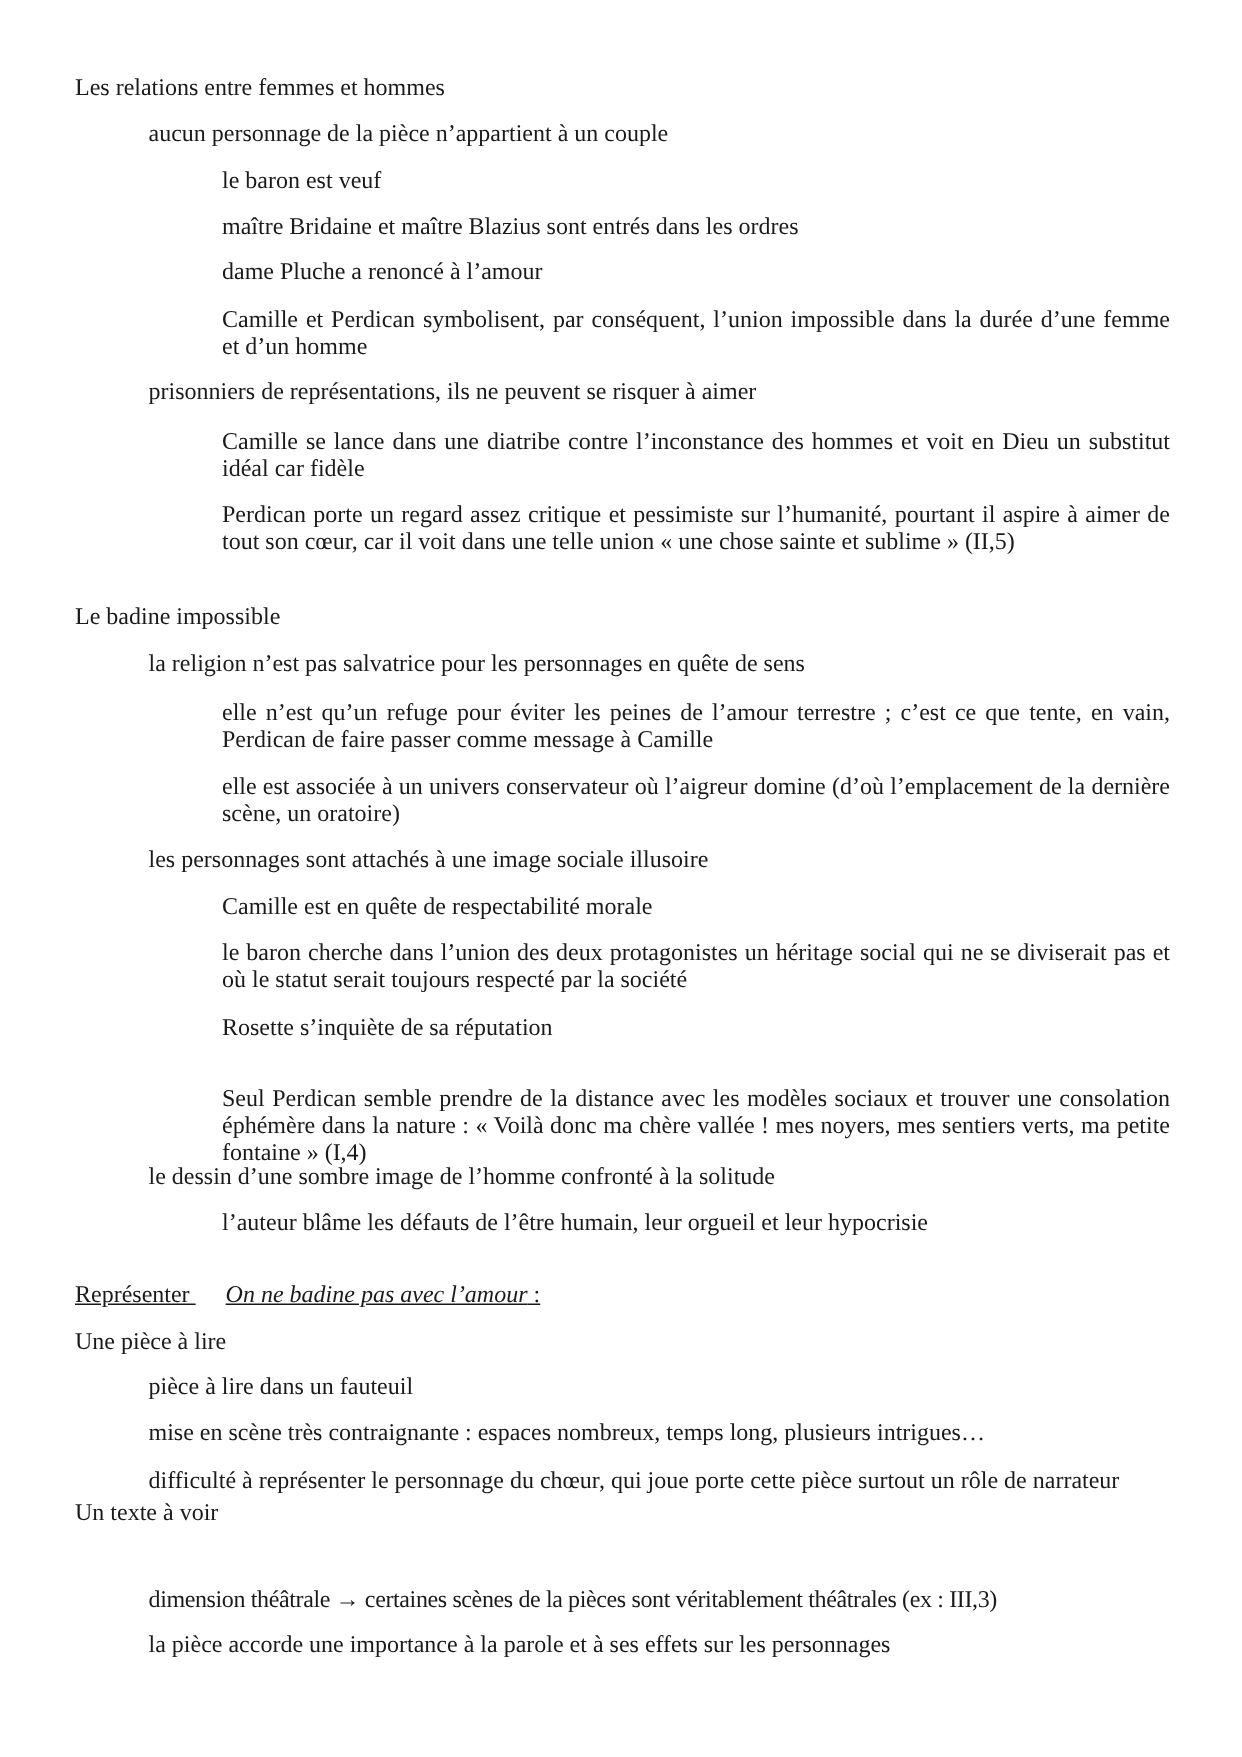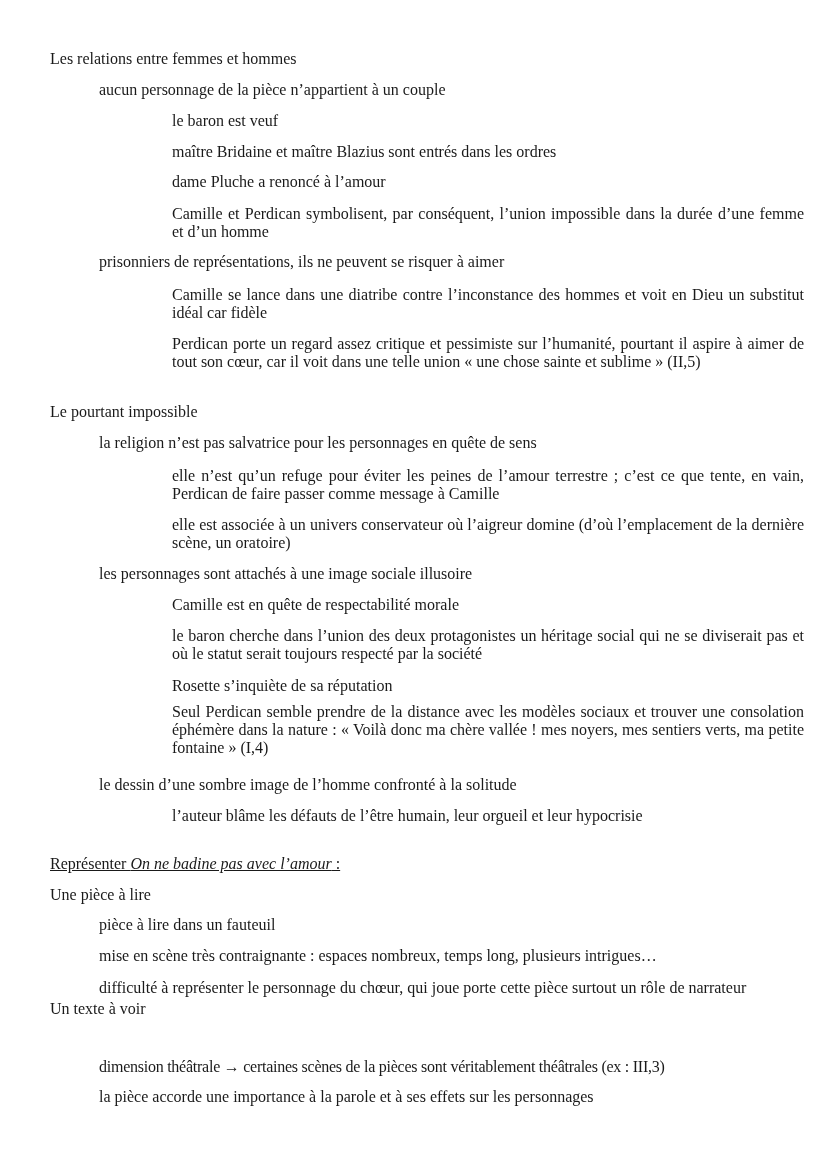--- a/index.html
+++ b/index.html
@@ -23,57 +23,57 @@
       top: 0;
       width: 828px;
     }
     .line {
       position: absolute;
       white-space: nowrap;
       font-family: Liberation Serif, serif;
     }
     .l0 { left: 50px; }
     .l1 { left: 99px; }
-    .l2 { left: 148px; margin-left: 24px; }
+    .l2 { left: 148px; }
     .wrap {
       white-space: normal;
       width: 632px;
       text-align: justify;
     }
     .underline { text-decoration: underline; }
-    .italic { font-style: italic; }
+    .italic { font-style: italic; margin-left: 20px; }
   </style>
 </head>
 <body>
 
 <div class="page">
 
   <div class="line l0" style="top:50px">Les relations entre femmes et hommes</div>
 
   <div class="line l1" style="top:81px">aucun personnage de la pièce n’appartient à un couple</div>
   <div class="line l2" style="top:112px">le baron est veuf</div>
   <div class="line l2" style="top:143px">maître Bridaine et maître Blazius sont entrés dans les ordres</div>
   <div class="line l2" style="top:173px">dame Pluche a renoncé à l’amour</div>
   <div class="line l2 wrap" style="top:205px">Camille et Perdican symbolisent, par conséquent, l’union impossible dans la durée d’une femme et d’un homme</div>
 
   <div class="line l1" style="top:253px">prisonniers de représentations, ils ne peuvent se risquer à aimer</div>
   <div class="line l2 wrap" style="top:286px">Camille se lance dans une diatribe contre l’inconstance des hommes et voit en Dieu un substitut idéal car fidèle</div>
   <div class="line l2 wrap" style="top:335px">Perdican porte un regard assez critique et pessimiste sur l’humanité, pourtant il aspire à aimer de tout son cœur, car il voit dans une telle union « une chose sainte et sublime » (II,5)</div>
 
-  <div class="line l0" style="top:403px">Le pourtant impossible</div>
+  <div class="line l0" style="top:403px">Le badine impossible</div>
 
   <div class="line l1" style="top:434px">la religion n’est pas salvatrice pour les personnages en quête de sens</div>
   <div class="line l2 wrap" style="top:467px">elle n’est qu’un refuge pour éviter les peines de l’amour terrestre ; c’est ce que tente, en vain, Perdican de faire passer comme message à Camille</div>
   <div class="line l2 wrap" style="top:516px">elle est associée à un univers conservateur où l’aigreur domine (d’où l’emplacement de la dernière scène, un oratoire)</div>
 
   <div class="line l1" style="top:565px">les personnages sont attachés à une image sociale illusoire</div>
   <div class="line l2" style="top:596px">Camille est en quête de respectabilité morale</div>
   <div class="line l2 wrap" style="top:627px">le baron cherche dans l’union des deux protagonistes un héritage social qui ne se diviserait pas et où le statut serait toujours respecté par la société</div>
   <div class="line l2" style="top:677px">Rosette s’inquiète de sa réputation</div>
-  <div class="line l2 wrap" style="top:703px">Seul Perdican semble prendre de la distance avec les modèles sociaux et trouver une consolation éphémère dans la nature : « Voilà donc ma chère vallée ! mes noyers, mes sentiers verts, ma petite fontaine » (I,4)</div>
+  <div class="line l2 wrap" style="top:724px">Seul Perdican semble prendre de la distance avec les modèles sociaux et trouver une consolation éphémère dans la nature : « Voilà donc ma chère vallée ! mes noyers, mes sentiers verts, ma petite fontaine » (I,4)</div>
 
   <div class="line l1" style="top:776px">le dessin d’une sombre image de l’homme confronté à la solitude</div>
   <div class="line l2" style="top:807px">l’auteur blâme les défauts de l’être humain, leur orgueil et leur hypocrisie</div>
 
   <div class="line l0 underline" style="top:855px"><span>Représenter </span><span class="italic">On ne badine pas avec l’amour</span><span> :</span></div>
 
   <div class="line l0" style="top:886px">Une pièce à lire</div>
   <div class="line l1" style="top:916px">pièce à lire dans un fauteuil</div>
   <div class="line l1" style="top:947px">mise en scène très contraignante : espaces nombreux, temps long, plusieurs intrigues…</div>
   <div class="line l1 wrap" style="top:979px; width:681px">difficulté à représenter le personnage du chœur, qui joue porte cette pièce surtout un rôle de narrateur</div>

